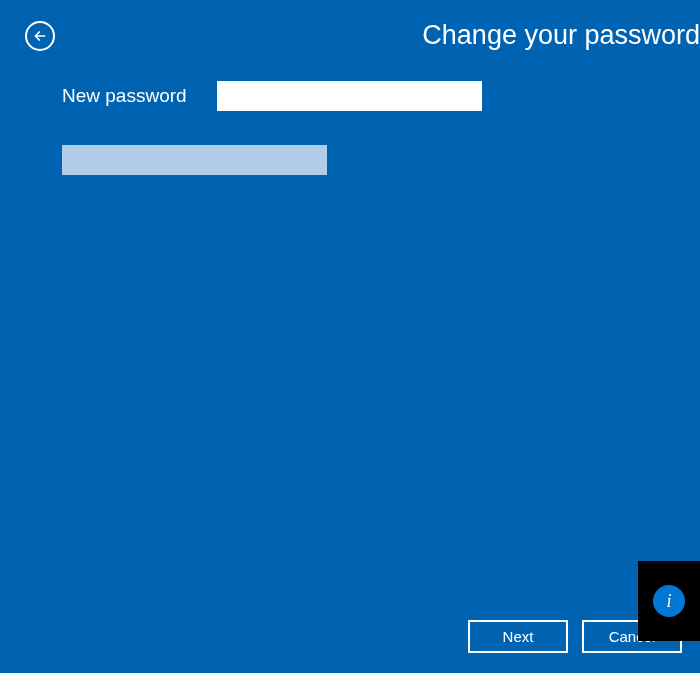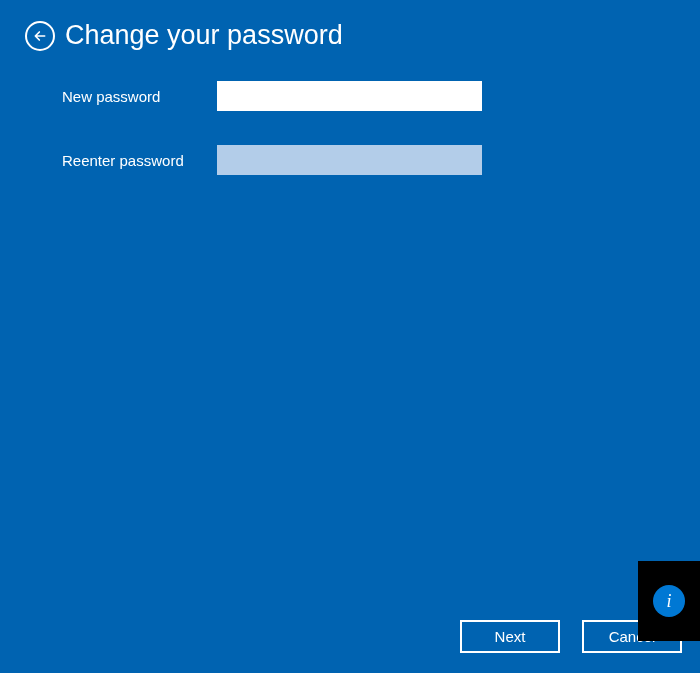--- a/index.html
+++ b/index.html
@@ -13,20 +13,21 @@
       background: #0063b1;
       font-family: "Segoe UI", -apple-system, sans-serif;
       color: #ffffff;
       overflow: hidden;
       position: relative;
     }
     .header {
       display: flex;
       align-items: center;
       padding: 20px 0 0 25px;
+      justify-content: space-between;
     }
     .back-button {
       width: 30px;
       height: 30px;
       border: 2px solid #ffffff;
       border-radius: 50%;
       display: flex;
       align-items: center;
       justify-content: center;
       cursor: pointer;
@@ -43,21 +44,21 @@
     .form {
       padding: 30px 0 0 62px;
     }
     .form-row {
       display: flex;
       align-items: center;
       margin-bottom: 34px;
     }
     .form-label {
       width: 155px;
-      font-size: 15px;
+      font-size: 19px;
       font-weight: 400;
     }
     .form-input {
       width: 265px;
       height: 30px;
       border: none;
       padding: 4px 8px;
       font-size: 14px;
       outline: none;
       font-family: inherit;
@@ -66,21 +67,21 @@
       background: #ffffff;
     }
     .form-input.inactive {
       background: #b3cde9;
     }
     .footer {
       position: absolute;
       bottom: 20px;
       right: 18px;
       display: flex;
-      gap: 22px;
+      gap: 14px;
     }
     .btn {
       width: 100px;
       height: 33px;
       background: transparent;
       border: 2px solid #ffffff;
       color: #ffffff;
       font-size: 15px;
       font-family: inherit;
       cursor: pointer;
@@ -124,21 +125,20 @@
   </div>
   <div class="title">Change your password</div>
 </div>
 
 <div class="form">
   <div class="form-row">
     <div class="form-label">New password</div>
     <input type="password" class="form-input active" autofocus="" value="" style="">
   </div>
   <div class="form-row">
-    <div class="form-label">Reenter password</div>
     <input type="password" class="form-input inactive" value="" style="">
   </div>
 </div>
 
 <div class="footer">
   <button class="btn">Next</button>
   <button class="btn">Cancel</button>
 </div>
 
 <div class="info-overlay">

